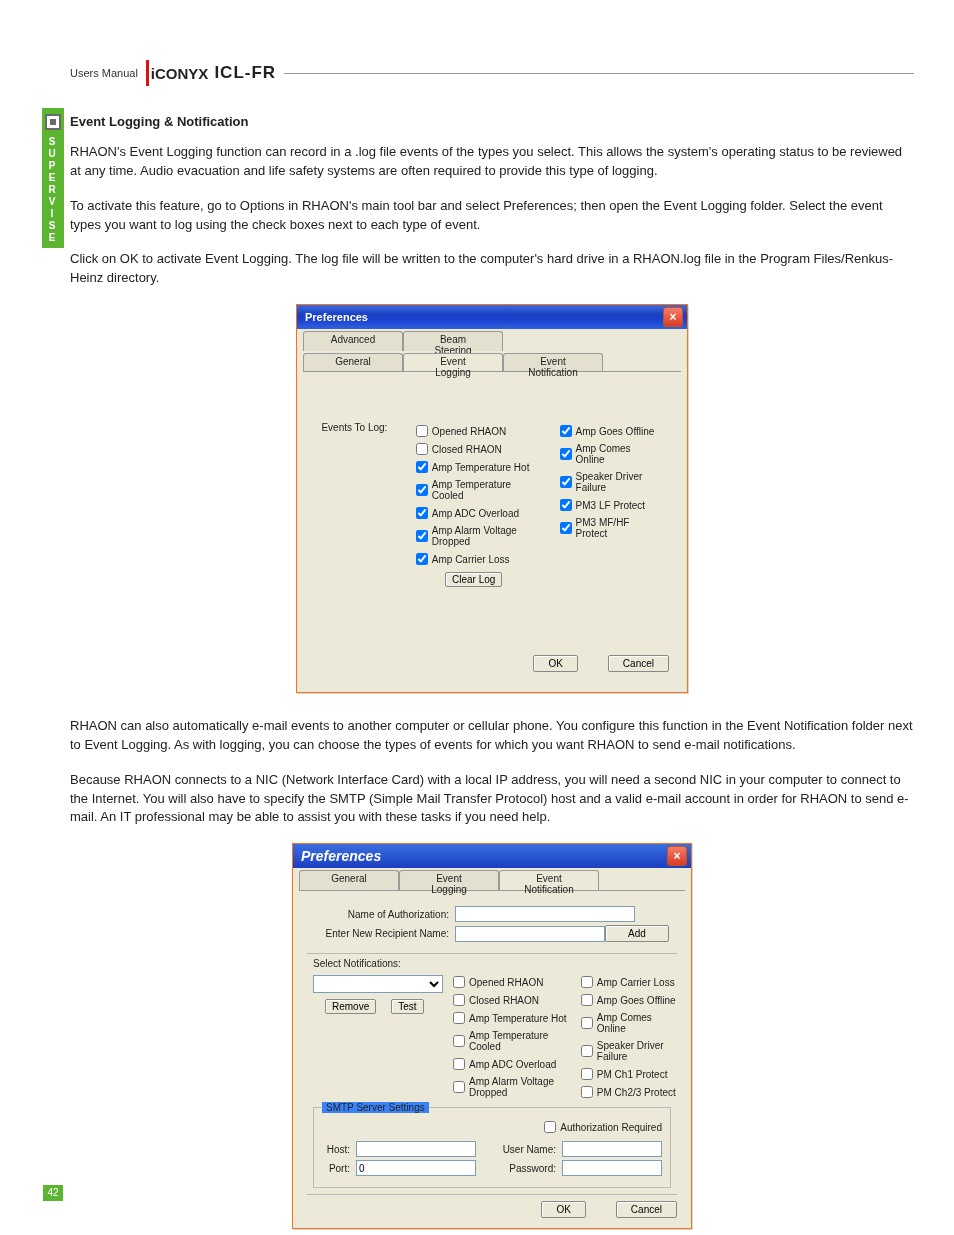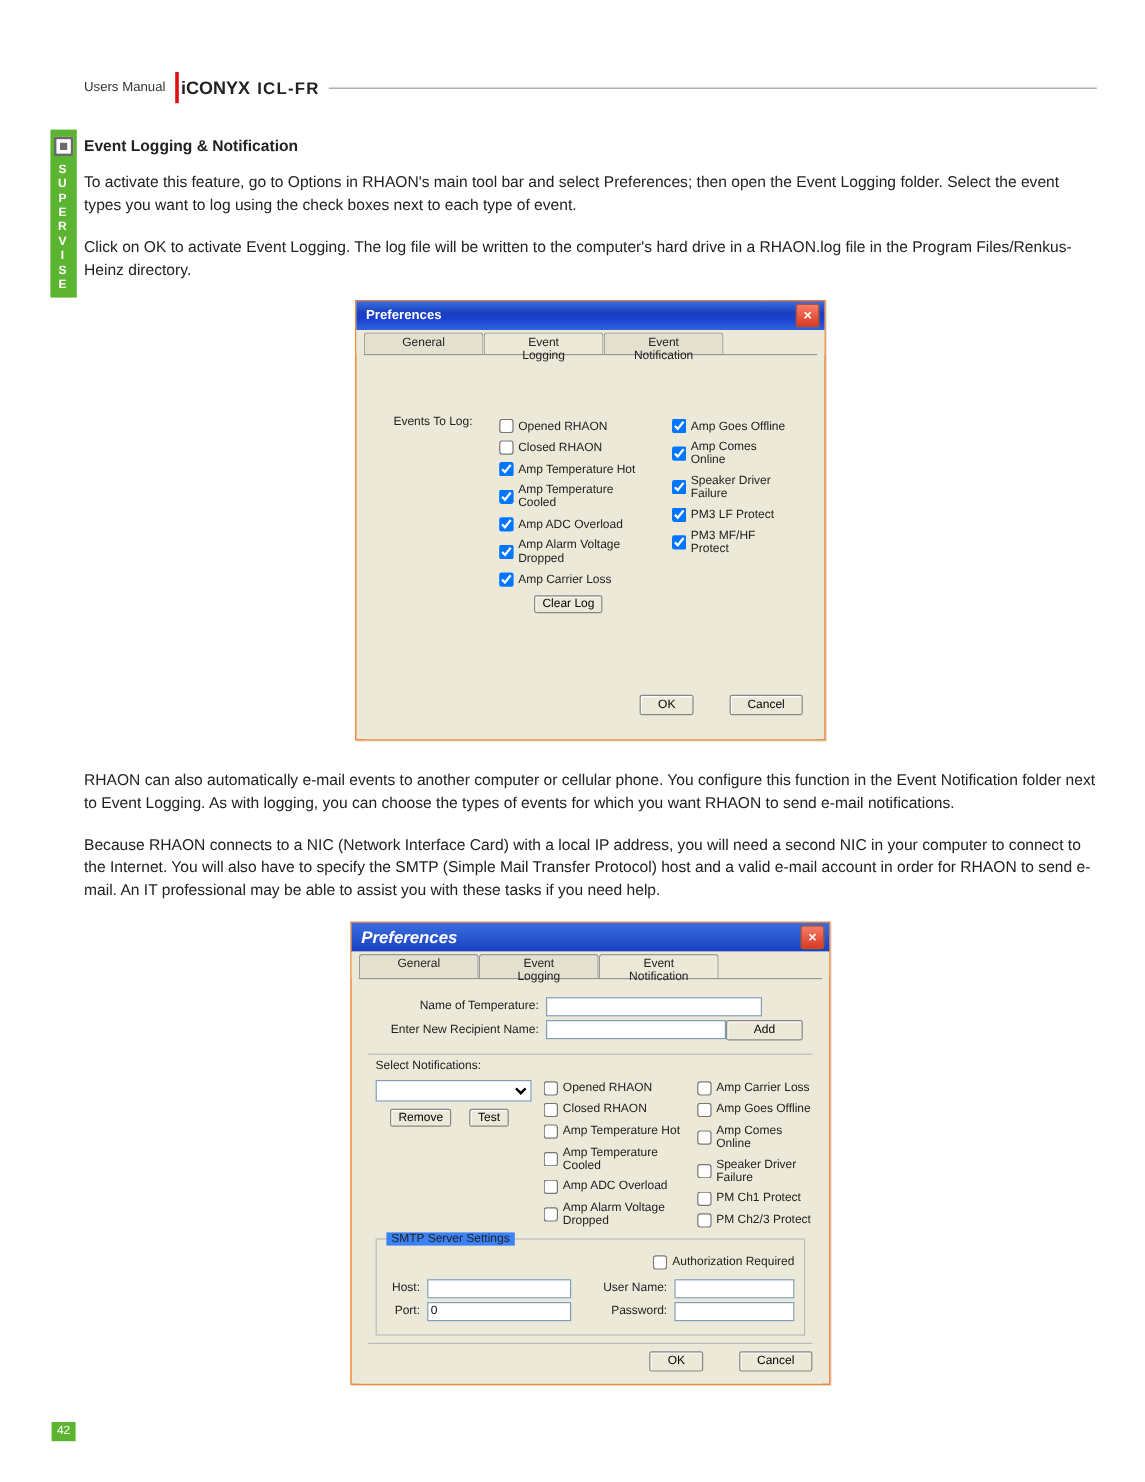--- a/index.html
+++ b/index.html
@@ -8,21 +8,21 @@
   .side-tab { position: absolute; left: 42px; top: 108px; width: 22px; height: 140px; background: #5cb531; }
   .side-tab .box { position: absolute; top: 6px; left: 3px; width: 16px; height: 16px; border: 2px solid #6a6a6a; background: #fff; display:flex; align-items:center; justify-content:center;}
   .side-tab .box .inner { width:6px; height:6px; background:#6a6a6a;}
   .side-tab .letters { position: absolute; top: 28px; left: 0; width: 22px; color: #fff; font-size: 10px; font-weight: bold; text-align: center; letter-spacing: 2px; }
   .side-tab .letters span { display:block; line-height:12px;}
   .page-num { position: absolute; left: 43px; top: 1185px; background:#5cb531; color:#fff; width:20px; height:16px; font-size:10px; text-align:center; line-height:16px;}
   .header-row { display:flex; align-items:center; border-bottom: none; margin-bottom: 28px; }
   .header-label { font-size: 11px; color:#333; margin-right:8px;}
   .logo-bar { width:3px; height:26px; background:#d11; margin-right:2px;}
   .logo-text { font-family: Arial; font-weight:bold; font-size:15px; letter-spacing:0px; }
-  .logo-sub { font-family: Arial; font-weight:bold; font-size:14px; letter-spacing:1px; margin-left:6px;}
+  .logo-sub { font-family: Arial; font-weight:bold; font-size:17px; letter-spacing:1px; margin-left:6px;}
   .hr-line { flex:1; height:1px; background:#999; margin-left:8px; }
   h2.section { font-size: 13px; font-weight:bold; margin: 0 0 14px 0;}
   p.body { font-size: 13px; line-height: 1.45; margin-bottom: 16px; }
 
   
   .win-dialog { margin: 10px auto 24px; border: 1px solid #f97316; background: #ece9d8; font-family: Tahoma, Arial, sans-serif; font-size: 11px; box-shadow: 1px 1px 0 rgba(0,0,0,.15);}
   .titlebar { background: linear-gradient(#3a6ee0, #1a3fc0 40%, #1a3fcf 60%, #2f63e0); color:#fff; height:24px; display:flex; align-items:center; padding:0 4px 0 8px; }
   .titlebar .t-text { font-weight:bold; flex:1; }
   .titlebar .closebtn { width:20px; height:20px; background: linear-gradient(#f77b6a,#d83b23); border:1px solid #b52; border-radius:3px; display:flex; align-items:center; justify-content:center; color:#fff; font-weight:bold; font-size:12px; line-height:1;}
   .tabs-row { display:flex; background:#ece9d8; padding: 2px 6px 0; height: 22px; gap: 0;}
@@ -34,21 +34,21 @@
   .check { display:flex; align-items:center; gap:4px; font-size:10px; margin:3px 0; }
   .check input { width:12px; height:12px; }
   .win-btn { background:#ece9d8; border:1px solid #888; border-radius:2px; padding:2px 14px; font-size:10px; box-shadow: inset 1px 1px #fff; }
   .win-btn.small { padding:1px 6px; font-size:10px;margin-left:12px;}
   .buttons-row { text-align:center; padding:8px 0 10px; display:flex; gap:30px; justify-content:flex-end;}
   .win-input { border:1px solid #7f9db9; background:#fff; height:16px; font-size:10px; padding:0 2px;}
   .win-select { border:1px solid #7f9db9; background:#fff; height:18px; font-size:10px; width:130px;}
   
   .d1 { width: 392px;}
   .d1 .events-grid { display:flex; gap: 22px; padding: 40px 10px 30px 0;}
-  .d1 .col-left { width: 92px; text-align:right; font-size:10px;}
+  .d1 .col-left { width: 92px; text-align:center; font-size:10px;}
   .d1 .col1, .d1 .col2 { display:flex; flex-direction:column;}
   
   .d2 { width: 400px;}
   .d2 .form-rows { padding: 6px 8px;}
   .d2 .frow { display:flex; align-items:center; margin:3px 0;}
   .d2 .frow .field-label { width: 140px;}
   .d2 .groupbox { border:1px solid #bbb; margin:6px 6px; padding: 4px 8px 8px;}
   .d2 .group-title { font-size:10px; position:relative; top:-11px; background:#3b82f6; padding:0 4px; display:inline-block;}
   .d2 .main-body { display:flex; }
   .d2 .left-select-col { width:146px; padding:4px 0 0 6px;}
@@ -80,30 +80,35 @@
   <div class="header-row">
     <span class="header-label">Users Manual</span>
     <span class="logo-bar"></span>
     <span class="logo-text">iCONYX</span>
     <span class="logo-sub">ICL-FR</span>
     <span class="hr-line"></span>
   </div>
 
   <h2 class="section">Event Logging &amp; Notification</h2>
 
+  <p class="body">RHAON's Event Logging function can record in a .log file events of the types you select. This allows the system's operating status to be reviewed at any time. Audio evacuation and life safety systems are often required to provide this type of logging.</p>
   <p class="body">To activate this feature, go to Options in RHAON's main tool bar and select Preferences; then open the Event Logging folder. Select the event types you want to log using the check boxes next to each type of event.</p>
   <p class="body">Click on OK to activate Event Logging. The log file will be written to the computer's hard drive in a RHAON.log file in the Program Files/Renkus-Heinz directory.</p>
 
   <div class="win-dialog d1">
     <div class="titlebar">
       <span class="t-text">Preferences</span>
       <div class="closebtn">
           <span>×</span>
         </div>
     </div>
+    <div class="tabs-row">
+      <div class="tab inactive" style="width:100px; text-align:center;">Advanced</div>
+      <div class="tab inactive" style="width:100px; text-align:center;">Beam Steering</div>
+    </div>
     <div class="tabs-row secondary">
       <div class="tab inactive" style="width:100px; text-align:center;">General</div>
       <div class="tab" style="width:100px; text-align:center;">Event Logging</div>
       <div class="tab inactive" style="width:100px; text-align:center;">Event Notification</div>
     </div>
     <div class="tab-content">
       <div class="events-grid">
         <div class="col-left">Events To Log:</div>
         <div class="col1" id="d1col1">
             <label class="check">
@@ -179,21 +184,21 @@
         </div>
     </div>
     <div class="tabs-row">
       <div class="tab inactive" style="width:100px; text-align:center;">General</div>
       <div class="tab inactive" style="width:100px; text-align:center;">Event Logging</div>
       <div class="tab" style="width:100px; text-align:center;">Event Notification</div>
     </div>
     <div class="tab-content" style="padding:6px 8px 4px;">
       <div class="form-rows">
         <div class="frow">
-          <div class="field-label">Name of Temperature:</div>
+          <div class="field-label">Name of Authorization:</div>
           <input class="win-input" style="width: 180px;">
         </div>
         <div class="frow">
           <div class="field-label">Enter New Recipient Name:</div>
           <input class="win-input" style="width: 150px;">
           <div style="flex:1; text-align:center;">
             <button class="win-btn" style="padding:2px 22px;">Add</button>
           </div>
         </div>
       </div>

